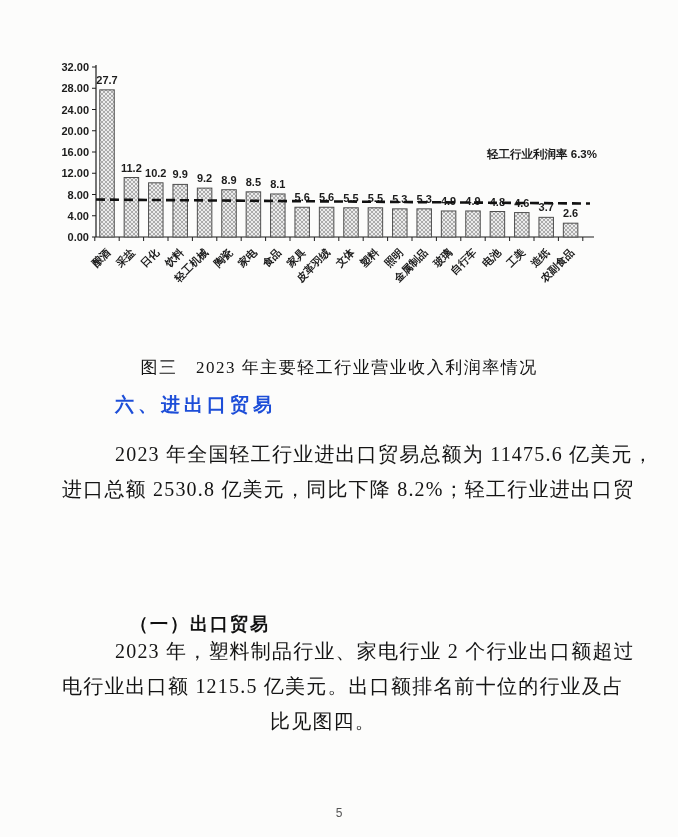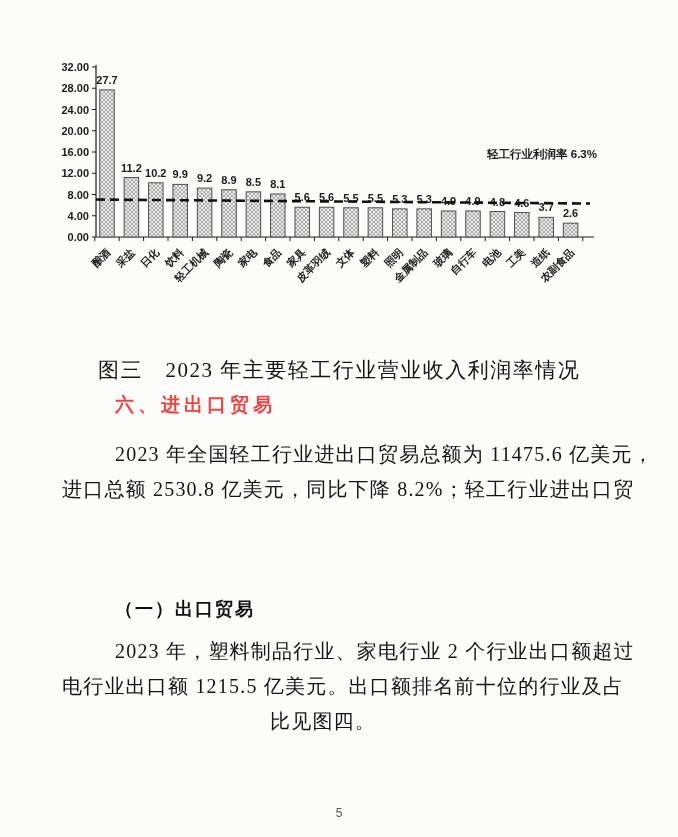--- a/index.html
+++ b/index.html
@@ -11,28 +11,28 @@
     overflow:hidden;
     font-family:"Liberation Serif","DejaVu Serif",serif;
     color:#161616;
   }
   .chart-wrap{
     position:absolute;left:60px;top:40px;width:560px;height:285px;margin:0;
   }
   .chart-wrap svg{display:block;}
   .fig-caption{
     position:absolute;left:0;top:356px;width:100%;
-    text-align:center;font-size:21px;letter-spacing:1.5px;color:#141414;
+    text-align:center;font-size:17px;letter-spacing:1.5px;color:#141414;
   }
   .h-section{
     position:absolute;left:115px;top:392px;margin:0;
-    font-size:19px;font-weight:bold;letter-spacing:4px;color:#ef4444;
+    font-size:19px;font-weight:bold;letter-spacing:4px;color:#1d4ed8;
   }
   .h-subsection{
-    position:absolute;left:113px;top:595px;margin:2px;
+    position:absolute;left:113px;top:595px;margin:17px;
     font-size:18px;font-weight:bold;letter-spacing:2px;color:#101010;
   }
   .para{
     position:absolute;left:62px;width:522px;
     font-size:20px;line-height:35px;letter-spacing:1.2px;color:#141414;
   }
   #para1{top:437px;}
   #para2{top:634px;text-align:center;}
   .para .line{white-space:nowrap;}
   .para .line.first{padding-left:53px;}

